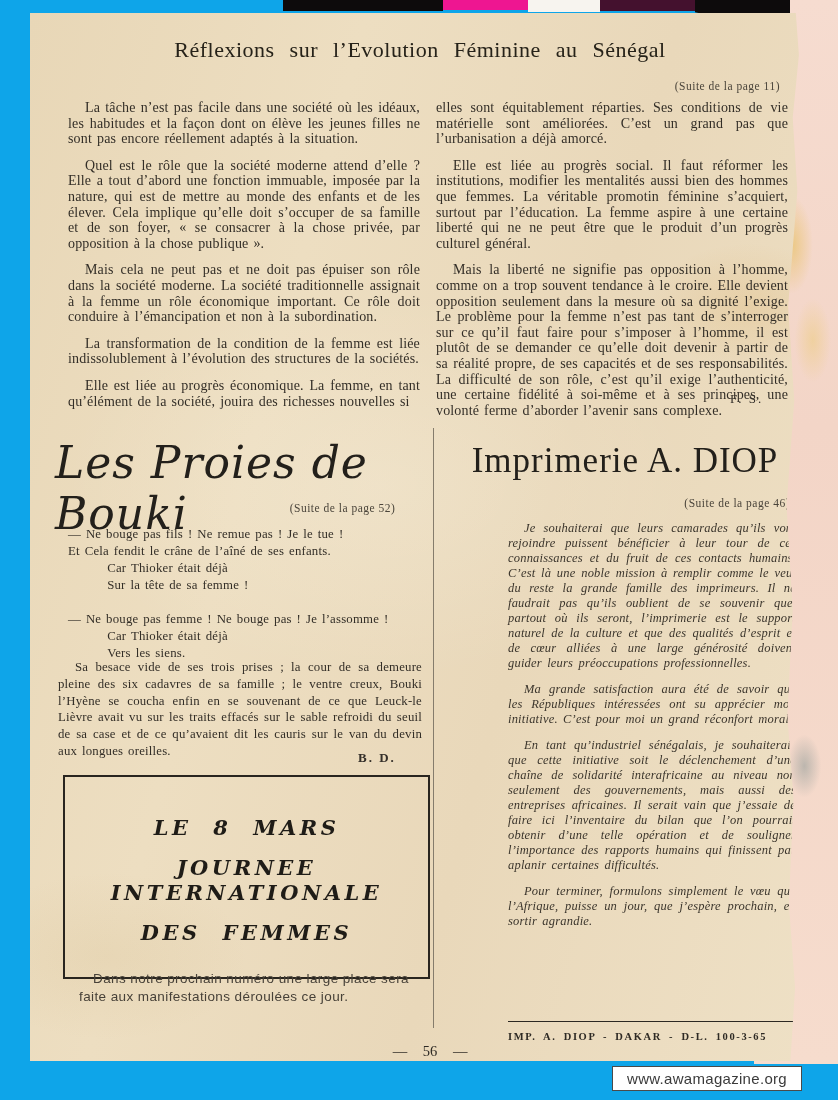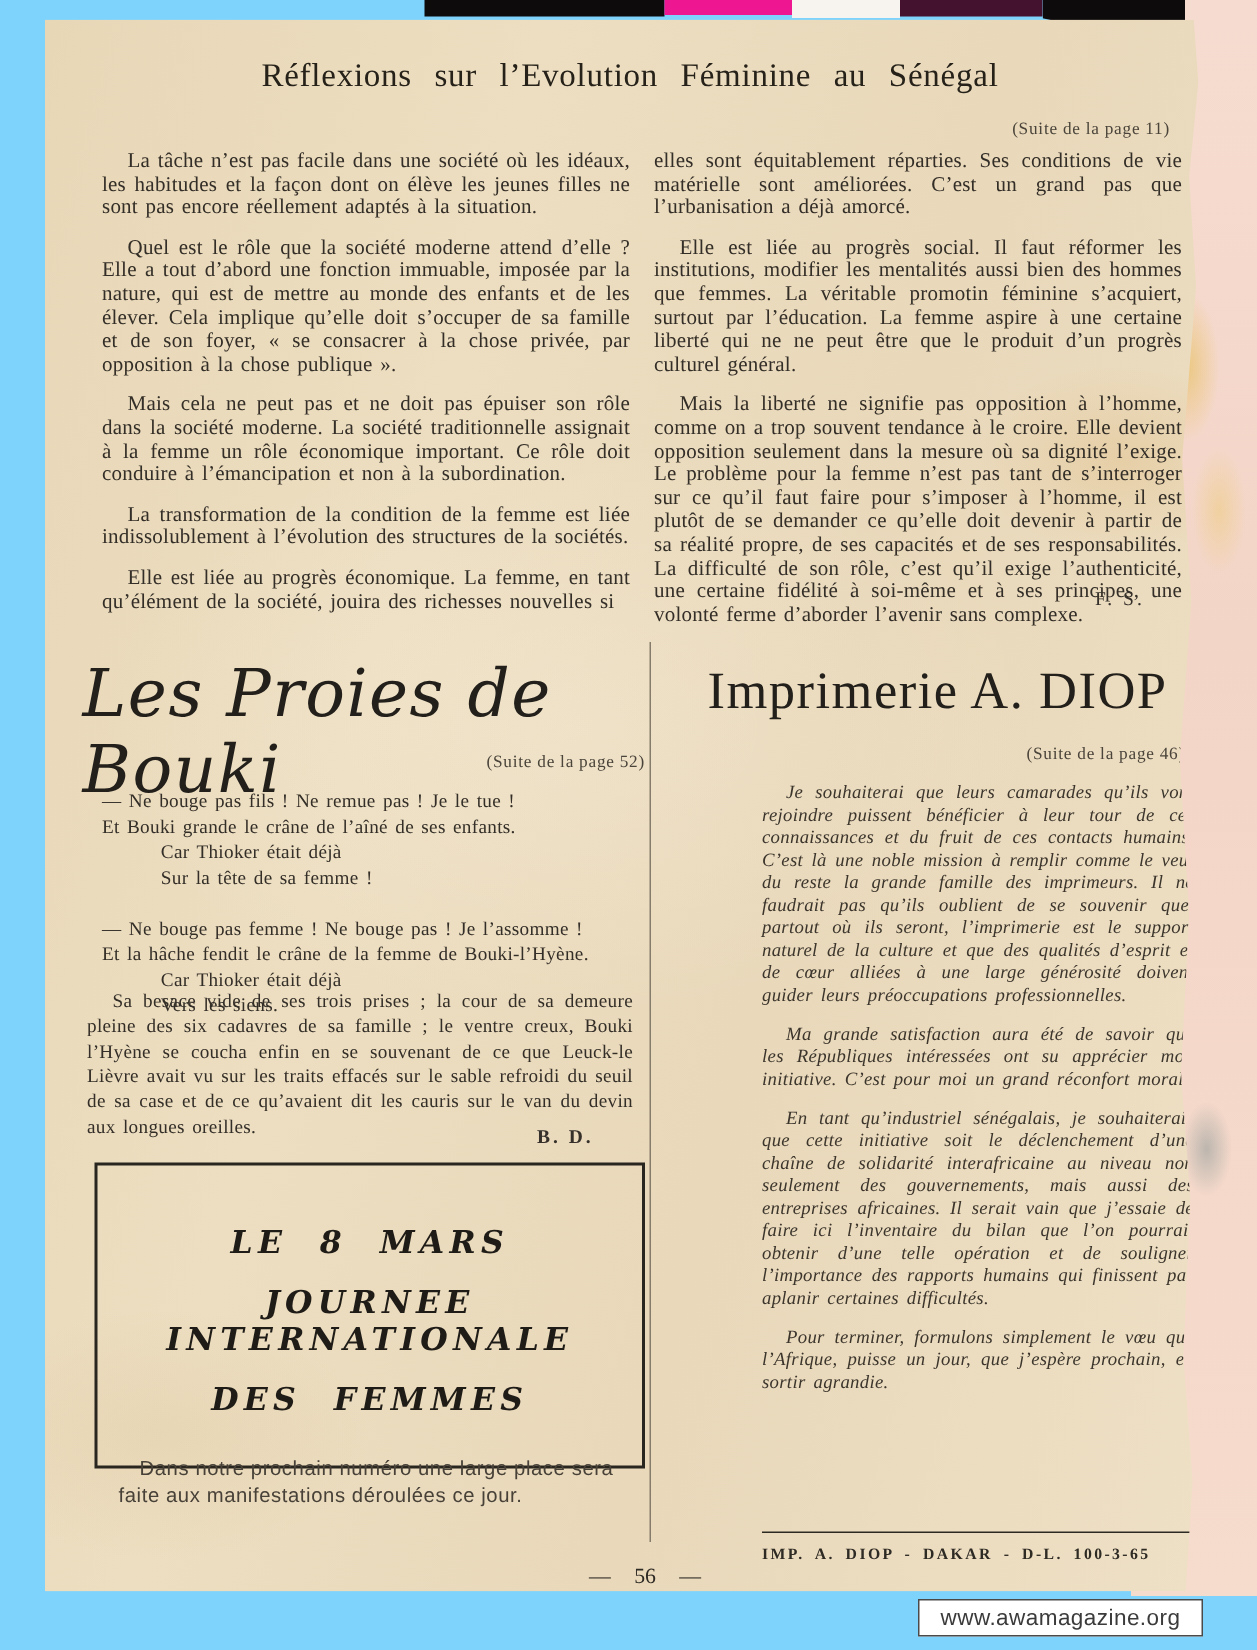--- a/index.html
+++ b/index.html
@@ -1,18 +1,18 @@
 <!DOCTYPE html>
 <html><head>
 <meta charset="utf-8">
 <style>
   html,body{margin:0;padding:0;}
   .canvas{
     position:relative; width:838px; height:1100px; overflow:hidden;
-    background:#7dd3fc;
+    background:#0ea5e9;
     font-family:"Liberation Serif", serif;
   }
   
   .torn-strip{
     position:absolute; right:0; top:0; width:84px; height:1064px;
     background:
       radial-gradient(ellipse 30px 70px at 45% 23%, rgba(230,190,85,.6), transparent 70%),
       radial-gradient(ellipse 26px 60px at 70% 32%, rgba(236,203,120,.5), transparent 70%),
       radial-gradient(ellipse 24px 45px at 60% 72%, rgba(120,140,140,.45), transparent 70%),
       linear-gradient(#f6dcd0, #f3d5c7 40%, #f6dccd);
@@ -59,21 +59,21 @@
   .sig-fs{top:378px; left:700px;}
   .sig-bd{top:737px; left:328px;font-weight:bold;}
 
   .divider-v{position:absolute; left:403px; top:415px; width:1px; height:600px; background:#857c6c;}
 
   .bouki-title{
     position:absolute; top:424px; left:25px; width:355px; 
     font-family:"DejaVu Serif", serif; font-style:italic;
     font-size:44px; color:#23201b; letter-spacing:1px;
   }
-  .bouki-note{top:489px; left:225px; width:175px; text-align:right;}
+  .bouki-note{top:489px; left:225px; width:175px; text-align:center;}
   .poem{position:absolute; top:513px; left:38px; width:362px; font-size:12.8px; color:#332e27;}
   .poem-line{white-space:pre-wrap; min-height:17px; line-height:17px; letter-spacing:.2px; word-spacing:1.5px;}
   .bouki-para{
     position:absolute; top:646px; left:28px; width:364px;
     font-size:12.8px; line-height:16.8px; text-align:justify; text-indent:17px;
     letter-spacing:.2px; word-spacing:1.5px; color:#332e27;
   }
   .announce-box{
     position:absolute; top:762px; left:33px; width:367px; height:204px;
     border:2.5px solid #29251f; box-sizing:border-box; text-align:center;
@@ -146,26 +146,25 @@
         <p>Mais la liberté ne signifie pas opposition à l’homme, comme on a trop souvent tendance à le croire. Elle devient opposition seulement dans la mesure où sa dignité l’exige. Le problème pour la femme n’est pas tant de s’interroger sur ce qu’il faut faire pour s’imposer à l’homme, il est plutôt de se demander ce qu’elle doit devenir à partir de sa réalité propre, de ses capacités et de ses responsabilités. La difficulté de son rôle, c’est qu’il exige l’authenticité, une certaine fidélité à soi-même et à ses principes, une volonté ferme d’aborder l’avenir sans complexe.</p>
       </div>
     <div class="sig sig-fs">F. S.</div>
 
     <div class="divider-v"></div>
 
     <h2 class="bouki-title">Les Proies de Bouki</h2>
     <div class="note bouki-note">(Suite de la page 52)</div>
     <div class="poem">
         <div class="poem-line">— Ne bouge pas fils ! Ne remue pas ! Je le tue !</div>
-        <div class="poem-line">Et Bouki grande le crâne de l’aîné de ses enfants.</div>
+        <div class="poem-line">Et Cela fendit le crâne de l’aîné de ses enfants.</div>
         <div class="poem-line">        Car Thioker était déjà</div>
         <div class="poem-line">        Sur la tête de sa femme !</div>
         <div class="poem-line"></div>
         <div class="poem-line">— Ne bouge pas femme ! Ne bouge pas ! Je l’assomme !</div>
-        <div class="poem-line">Et la hâche fendit le crâne de la femme de Bouki-l’Hyène.</div>
         <div class="poem-line">        Car Thioker était déjà</div>
         <div class="poem-line">        Vers les siens.</div>
       </div>
     <div class="bouki-para">Sa besace vide de ses trois prises ; la cour de sa demeure pleine des six cadavres de sa famille ; le ventre creux, Bouki l’Hyène se coucha enfin en se souvenant de ce que Leuck-le Lièvre avait vu sur les traits effacés sur le sable refroidi du seuil de sa case et de ce qu’avaient dit les cauris sur le van du devin aux longues oreilles.</div>
     <div class="sig sig-bd">B. D.</div>
 
     <div class="announce-box">
       <div class="a-line a1">LE 8 MARS</div>
       <div class="a-line a2">JOURNEE INTERNATIONALE</div>
       <div class="a-line a3">DES FEMMES</div>

